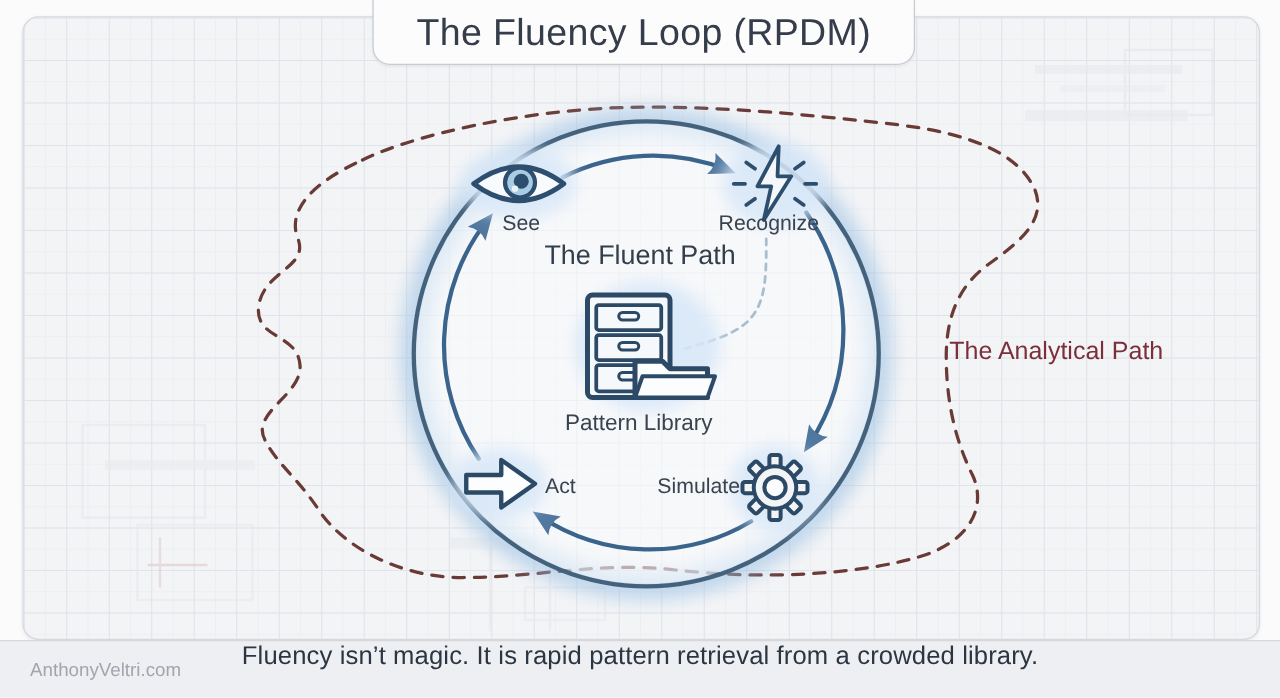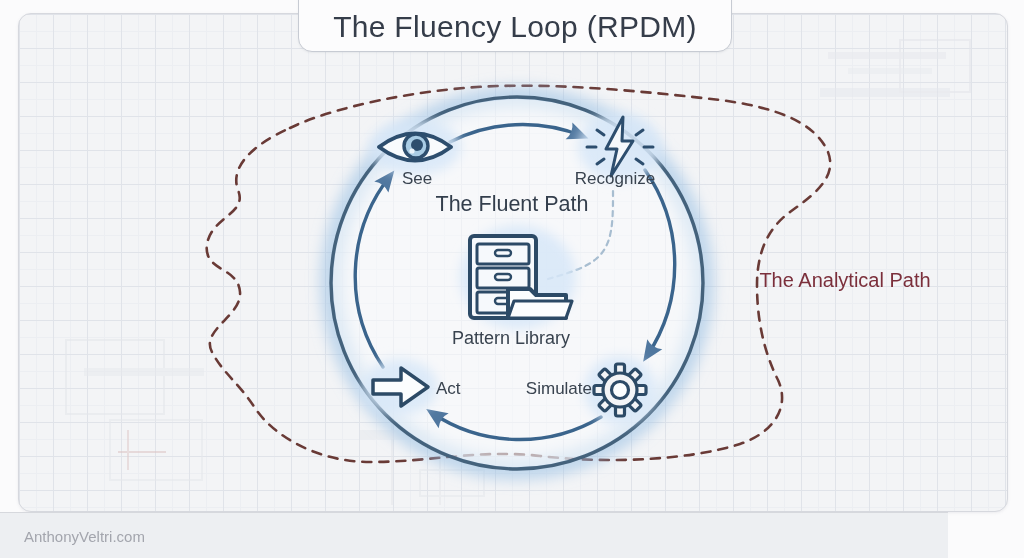--- a/index.html
+++ b/index.html
@@ -29,21 +29,21 @@
     background:#fcfcfd;border:1.5px solid #c7cbd3;border-radius:14px;
     display:flex;align-items:flex-end;justify-content:center;
     padding-bottom:7px;box-sizing:border-box;
     box-shadow:0 1px 2px rgba(120,125,140,.10);
   }
   .title-box span{
     font-size:30px;font-weight:400;color:#353d4a;letter-spacing:.3px;white-space:nowrap;
   }
   
   .footer{
-    position:absolute;left:0;top:512px;width:948px;height:46px;
+    position:absolute;left:0;top:512px;width:1024px;height:46px;
     background:#edeff2;border-top:1px solid #d6d8dd;
     display:flex;align-items:flex-start;justify-content:center;
   }
   .quote{font-size:20.5px;font-weight:500;color:#2c3642;letter-spacing:.1px;}
   .watermark{
     position:absolute;left:24px;top:50%;transform:translateY(-50%);
     font-size:15px;color:#a3a5ad;font-weight:400;
   }
   
   text{font-family:"Liberation Sans","DejaVu Sans",sans-serif;}
@@ -181,13 +181,14 @@
   <text class="node-label" x="592" y="394" text-anchor="end">Simulate</text>
   <text class="analytical-label" x="845" y="287" text-anchor="middle">The Analytical Path</text>
 </svg>
 
 <div class="title-box">
   <span>The Fluency Loop (RPDM)</span>
 </div>
 
 <div class="footer">
   <span class="watermark">AnthonyVeltri.com</span>
+  <span class="quote">Fluency isn’t magic. It is rapid pattern retrieval from a crowded library.</span>
 </div>
 
 </body></html>

